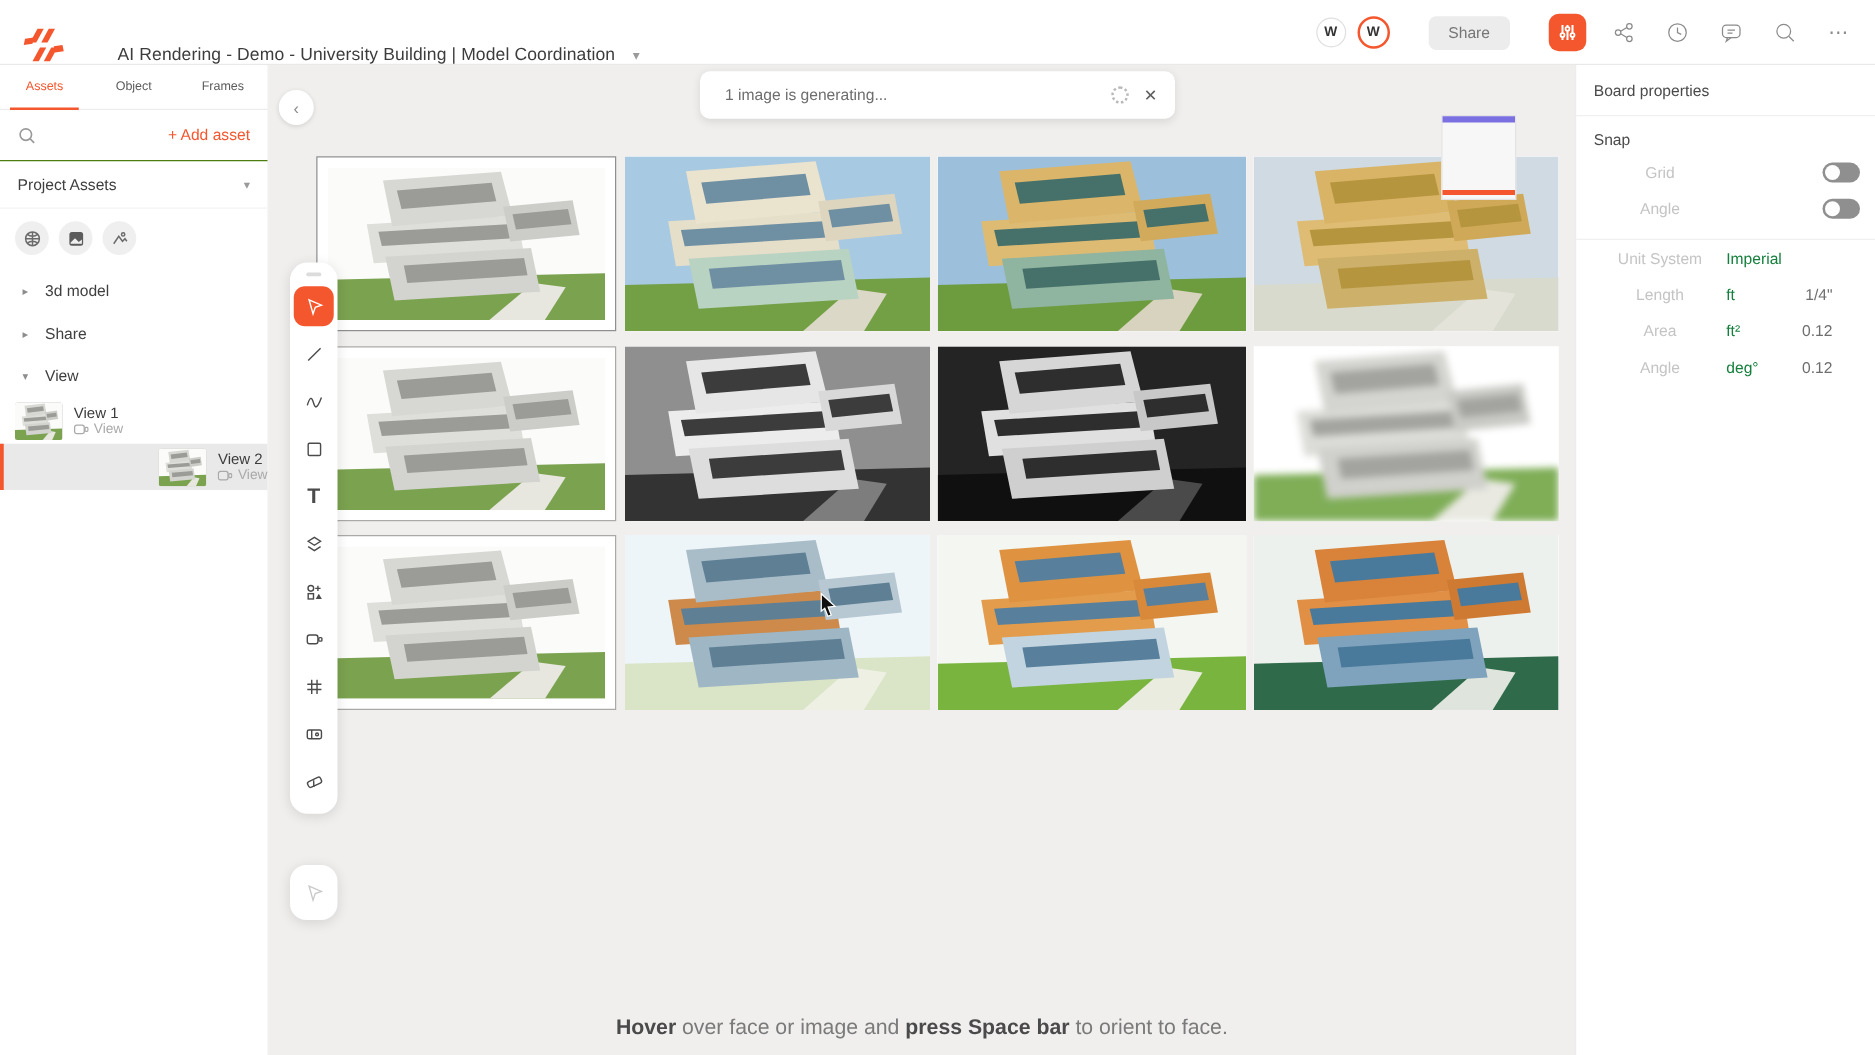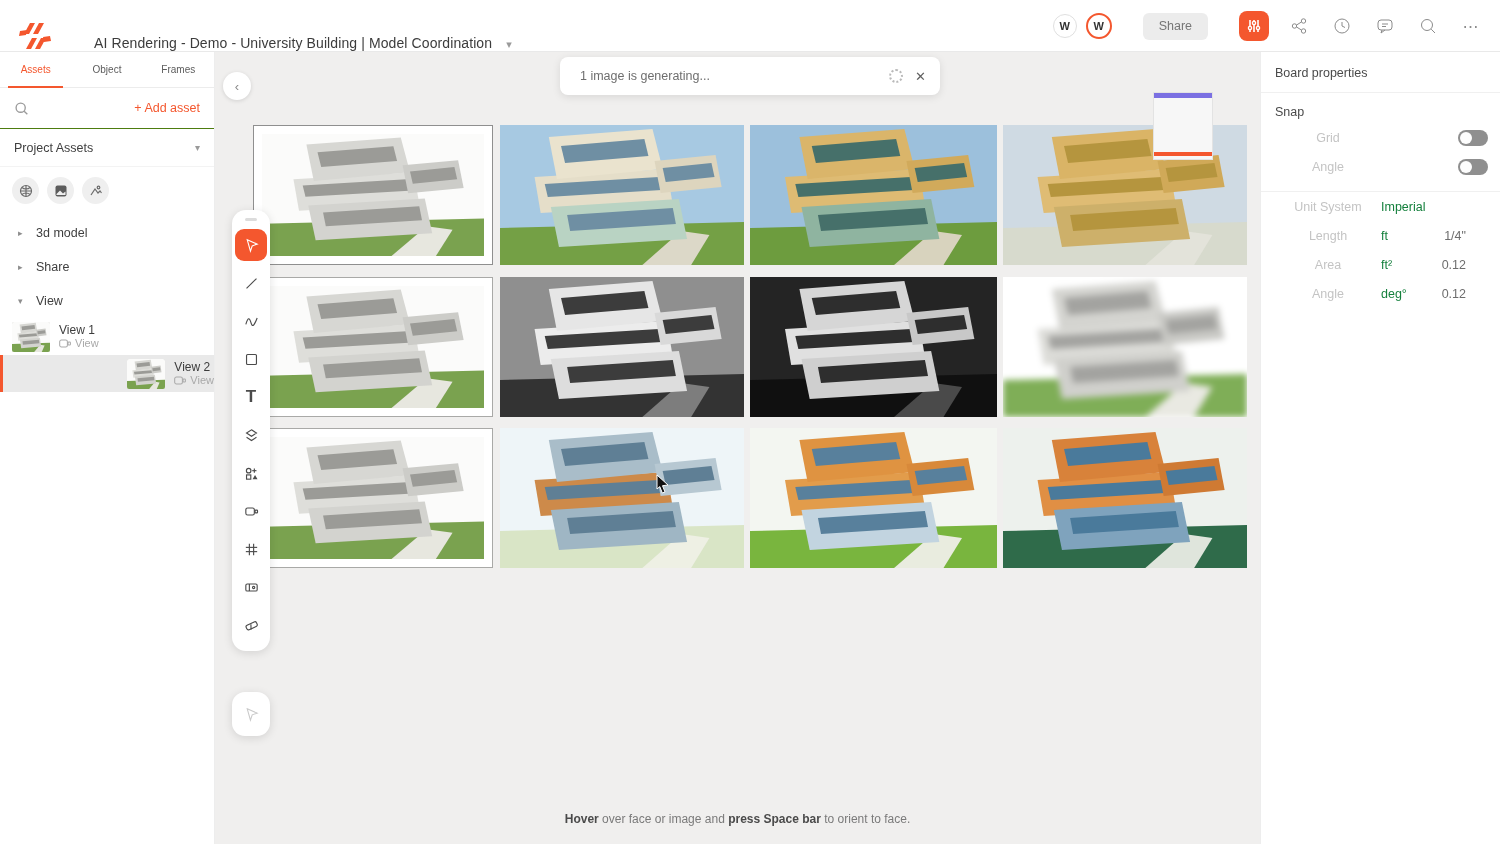--- a/index.html
+++ b/index.html
@@ -97,21 +97,21 @@
     border-radius:13px; box-shadow:0 2px 10px rgba(0,0,0,.12); display:flex; align-items:center;
     justify-content:center; z-index:12; }
   .laser-pill svg { stroke:#c9c9c9; fill:none; stroke-width:1.5; }
 
   
   .minimap { position:absolute; left:938px; top:40px; width:60px; height:68px; background:#f7f7f7;
     border:1px solid #e3e3e3; z-index:11; }
   .minimap .bar-top { position:absolute; left:0; right:0; top:0; height:5px; background:#7b70e2; }
   .minimap .bar-bottom { position:absolute; left:0; right:0; bottom:3px; height:4px; background:#f4572e; }
 
-  .hint { position:absolute; left:0; right:0; top:760px; text-align:center; font-size:12px; color:#7a7a7a; }
+  .hint { position:absolute; left:0; right:0; top:760px; text-align:center; font-size:17px; color:#7a7a7a; }
   .hint b { color:#4a4a4a; }
 
   .cursor { position:absolute; left:440px; top:422px; z-index:14; }
 
   
   .rpanel { position:absolute; left:1260px; top:52px; width:240px; height:792px; background:#fff;
     border-left:1px solid #ededed; z-index:20; font-size:12.5px; }
   .rp-title { padding:14px 14px 12px 14px; color:#4a4a4a; }
   .rp-div { border-top:1px solid #f0f0f0; }
   .rp-head { padding:12px 14px 4px 14px; color:#4a4a4a; }

